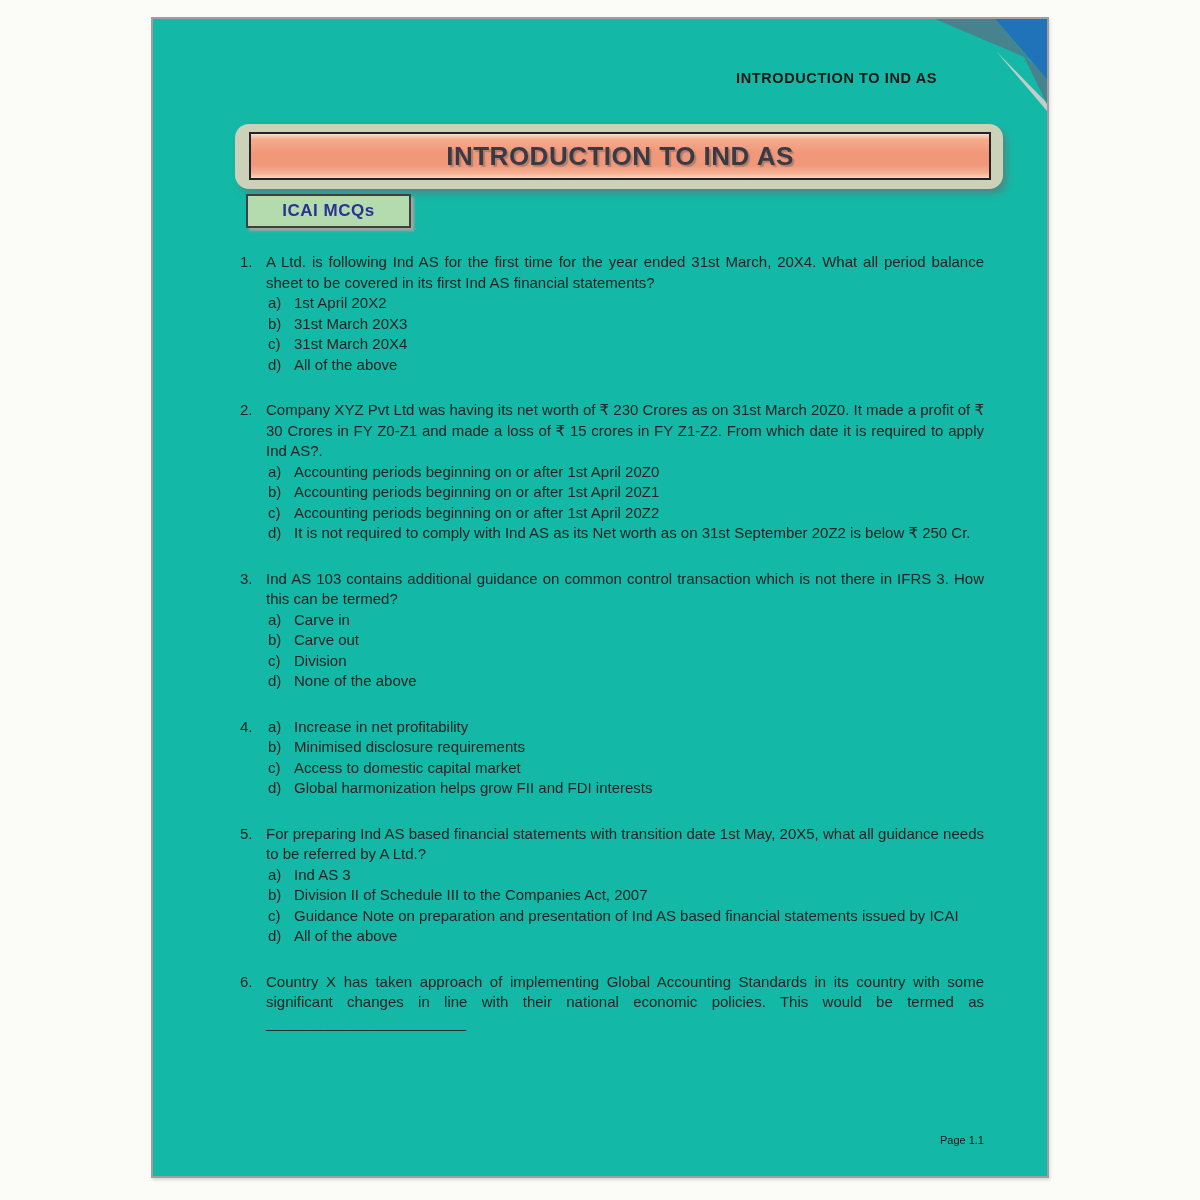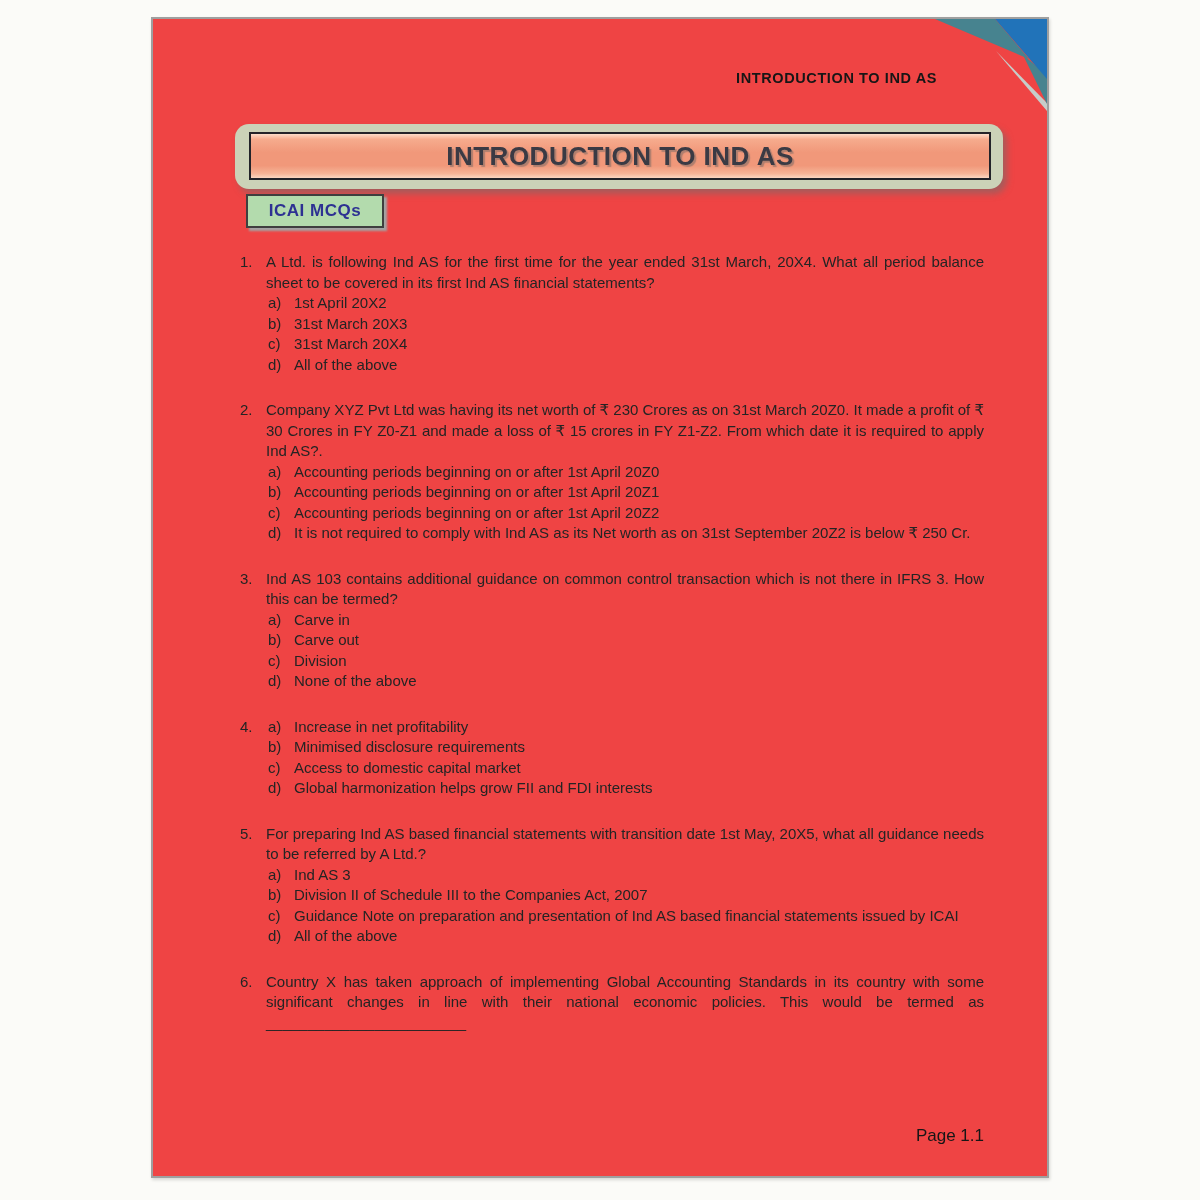--- a/index.html
+++ b/index.html
@@ -9,21 +9,21 @@
     background-color: #fbfbf8;
     background-image: radial-gradient(#e8e8e1 0.6px, transparent 0.6px);
     background-size: 4px 4px;
     overflow: hidden;
   }
   .page {
     position: relative;
     width: 898px;
     height: 1161px;
     margin: 17px auto 0 auto;
-    background: #ef4444;
+    background: #14b8a6;
     border: 2px solid #9f9f9f;
     box-shadow: 1px 2px 3px rgba(0,0,0,0.15);
     overflow: hidden;
   }
   .corner-decoration {
     position: absolute;
     top: 0; right: 0;
     width: 112px; height: 95px;
     display: block;
   }
@@ -62,21 +62,21 @@
     font-weight: bold;
     letter-spacing: 0.5px;
     color: #3a3a44;
     text-shadow: 2px 2px 1px rgba(95,95,95,0.45);
     white-space: nowrap;
   }
   .badge {
     position: absolute;
     left: 93px;
     top: 175px;
-    width: 138px;
+    width: 165px;
     height: 34px;
     background: #b3dbad;
     border: 2px solid #3f3f3f;
     box-shadow: 3px 3px 2px #a3a3a3;
     display: flex;
     align-items: center;
     justify-content: center;
   }
   .badge-label {
     font-size: 17px;
@@ -102,21 +102,21 @@
   .q-text { text-align: justify; }
   .option {
     display: grid;
     grid-template-columns: 26px 1fr;
     margin-left: 2px;
   }
   .footer {
     position: absolute;
     bottom: 30px;
     right: 63px;
-    font-size: 17px;
+    font-size: 11px;
     color: #161616;
   }
 </style>
 </head>
 <body>
 
 <div class="page">
 
   <svg class="corner-decoration" viewBox="0 0 112 95" preserveAspectRatio="none" aria-hidden="true">
     <polygon points="61,32 112,84 112,92" fill="#c6cdc9"></polygon>

